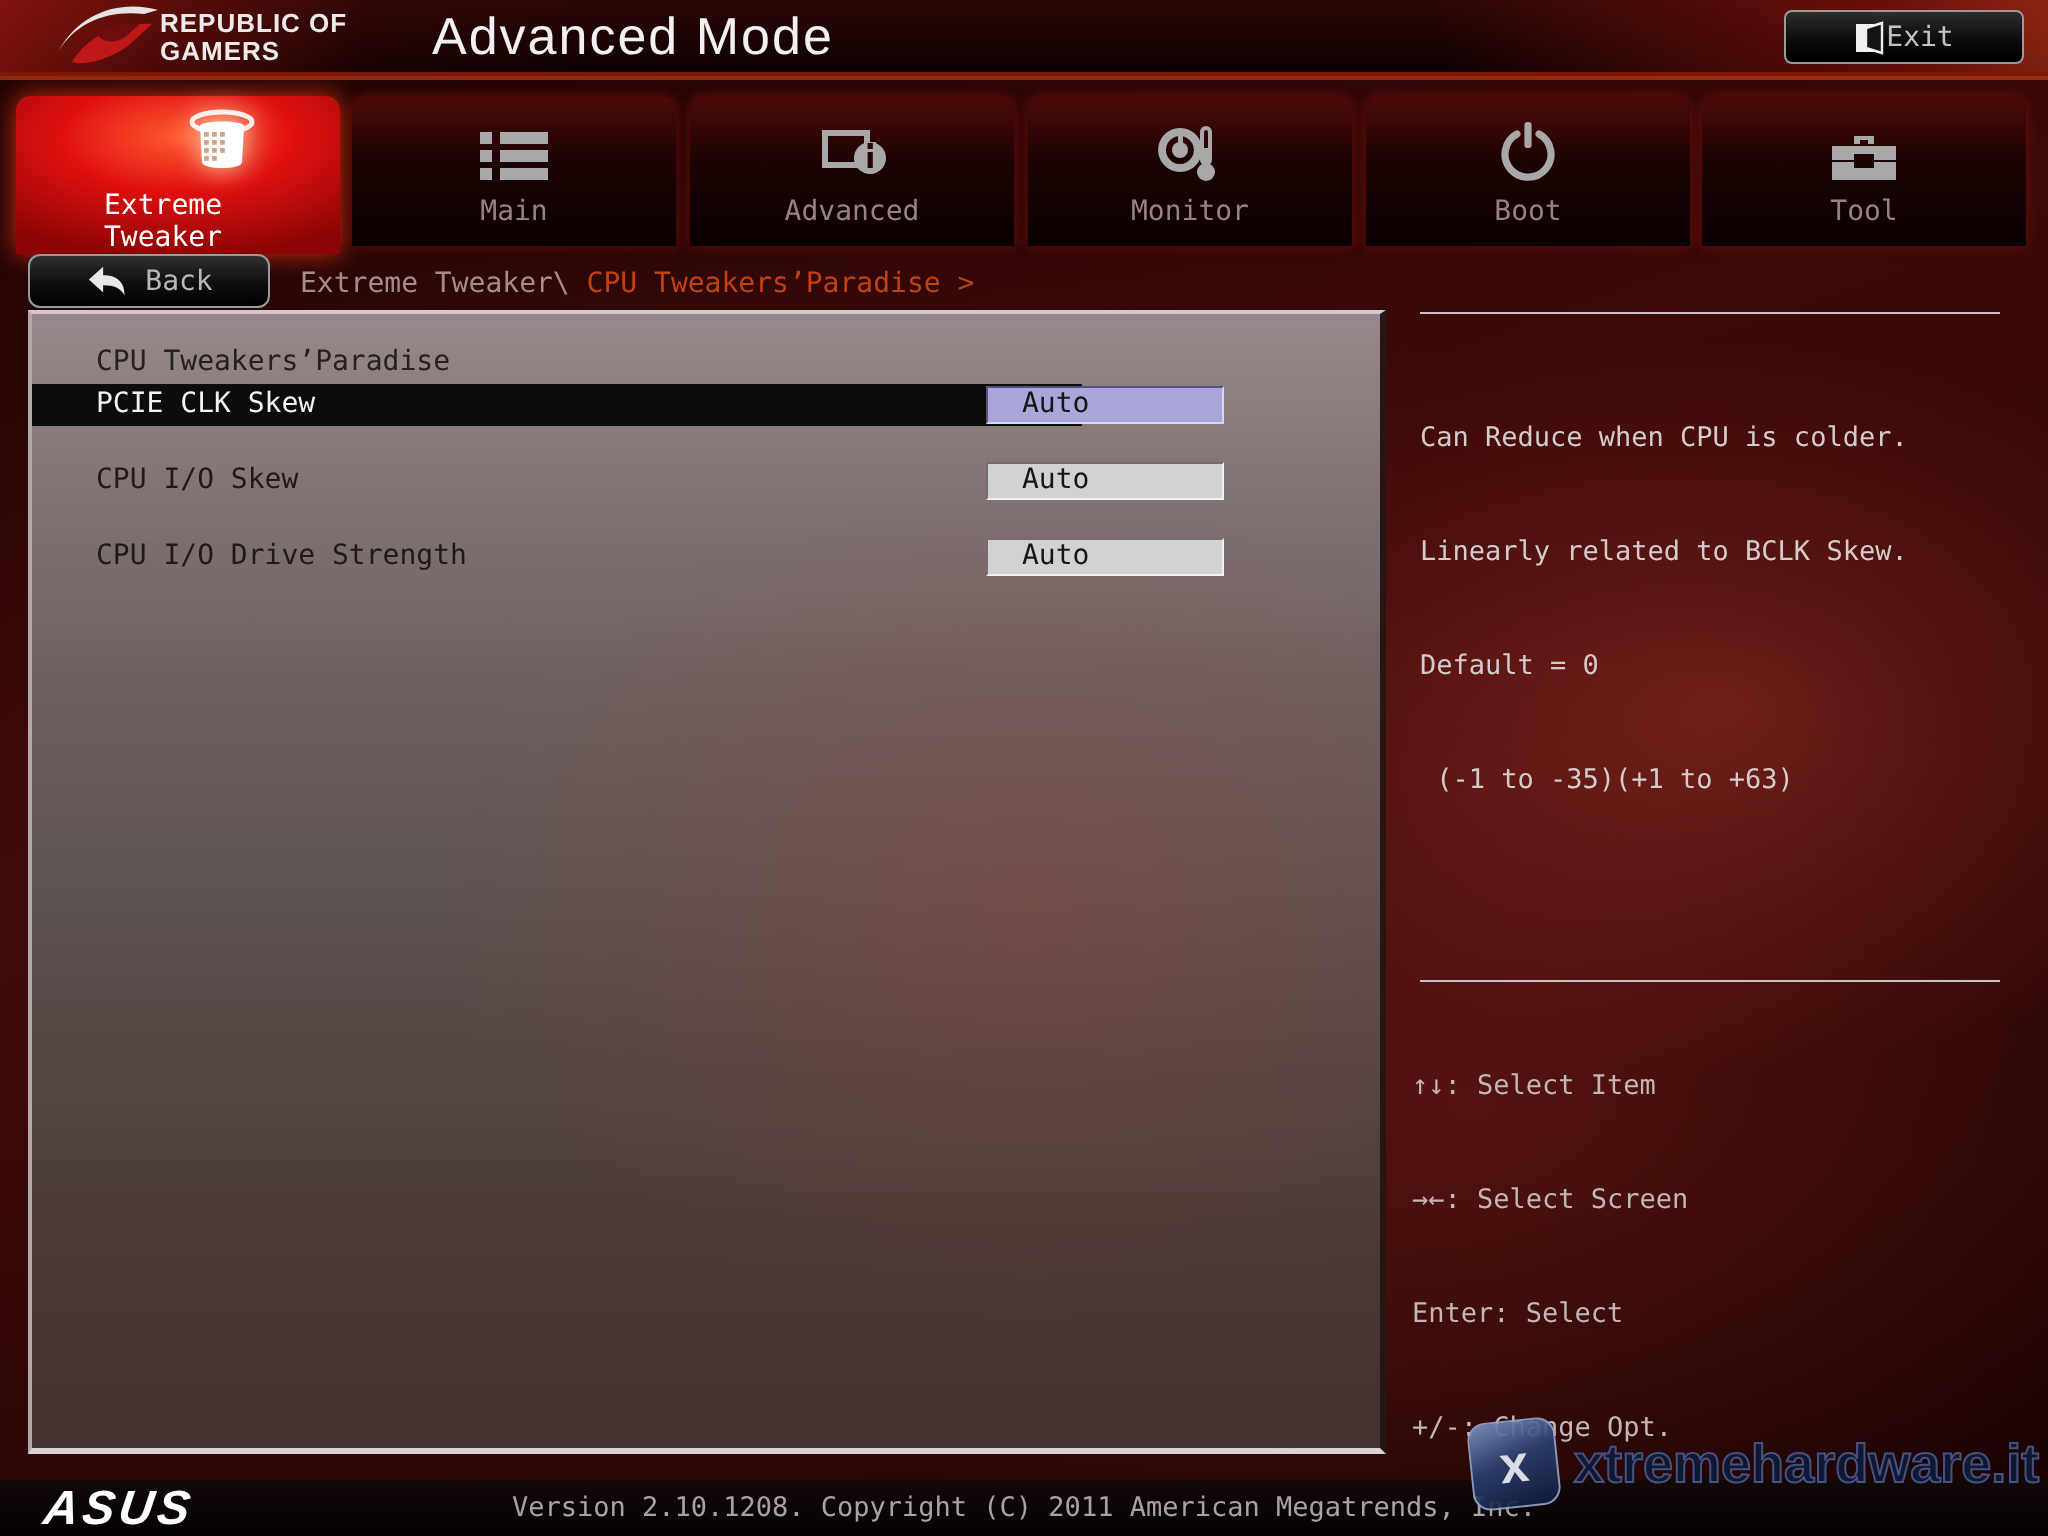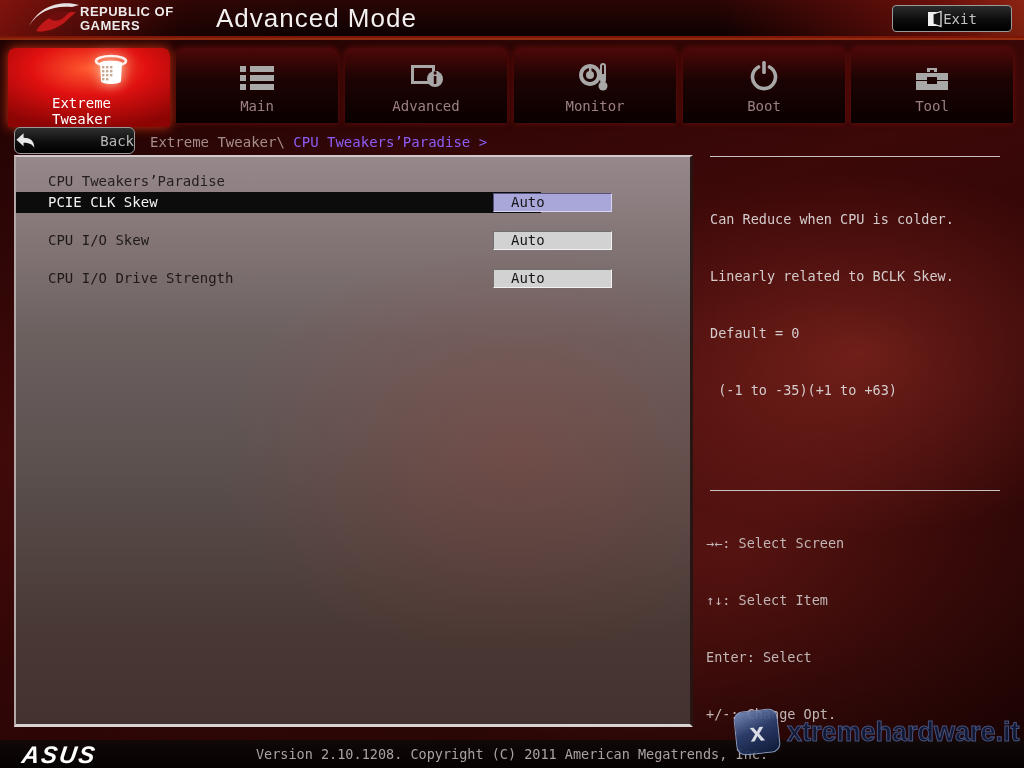--- a/index.html
+++ b/index.html
@@ -55,26 +55,26 @@
     padding-left:44px;
   }
   .tab.active .tlabel { color:#ffffff; }
   .tab.active .ticon { filter:drop-shadow(0 0 7px rgba(255,230,190,0.95)); }
 
   
   .back-btn {
     position:absolute; left:14px; top:127px; width:121px; height:27px;
     background:linear-gradient(180deg,#303030 0%,#0e0e0e 55%,#000 100%);
     border:1px solid #9a9a9a; border-radius:6px;
-    display:flex; align-items:center; justify-content:space-between; gap:10px;
+    display:flex; align-items:center; justify-content:center; gap:10px;
     color:#b8b8b8; font-size:14px; cursor:pointer;
   }
   .breadcrumb { position:absolute; left:150px; top:134px; font-size:14px; }
   .crumb-parent { color:#a58c8c; }
-  .crumb-current { color:#8b5cf6; }
+  .crumb-current { color:#c2410c; }
 
   
   .panel {
     position:absolute; left:14px; top:155px; width:679px; height:572px;
     border-top:2px solid #d2caca; border-left:2px solid #b3a8a8;
     border-bottom:3px solid #d8d2d2; border-right:3px solid #261512;
     background:
       radial-gradient(ellipse 420px 300px at 74% 52%, rgba(158,64,56,0.30), transparent 70%),
       linear-gradient(180deg, #97898b 0%, #847677 14%, #6c605f 32%, #5e5452 50%, #524542 68%, #483733 85%, #433230 100%);
   }
@@ -273,22 +273,22 @@
 <div class="help-sep" style="top:156px"></div>
 <div class="help-text">
   <div>Can Reduce when CPU is colder.</div>
   <div>Linearly related to BCLK Skew.</div>
   <div>Default = 0</div>
   <div> (-1 to -35)(+1 to +63)</div>
 </div>
 
 <div class="help-sep" style="top:490px"></div>
 <div class="legend">
+  <div>↑↓: Select Item</div>
   <div>→←: Select Screen</div>
-  <div>↑↓: Select Item</div>
   <div>Enter: Select</div>
   <div>+/-: Change Opt.</div>
   <div>F1: General Help</div>
   
   
   
   
   
 </div>
 

